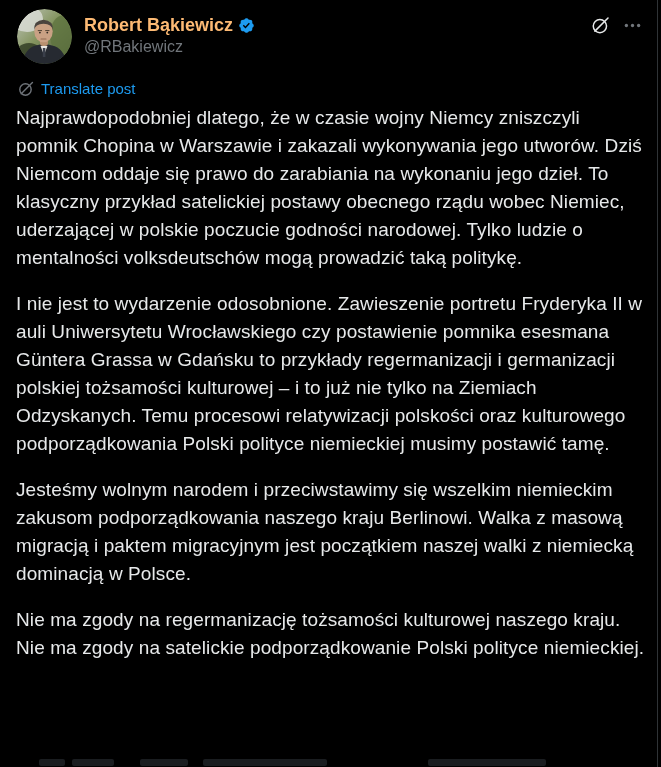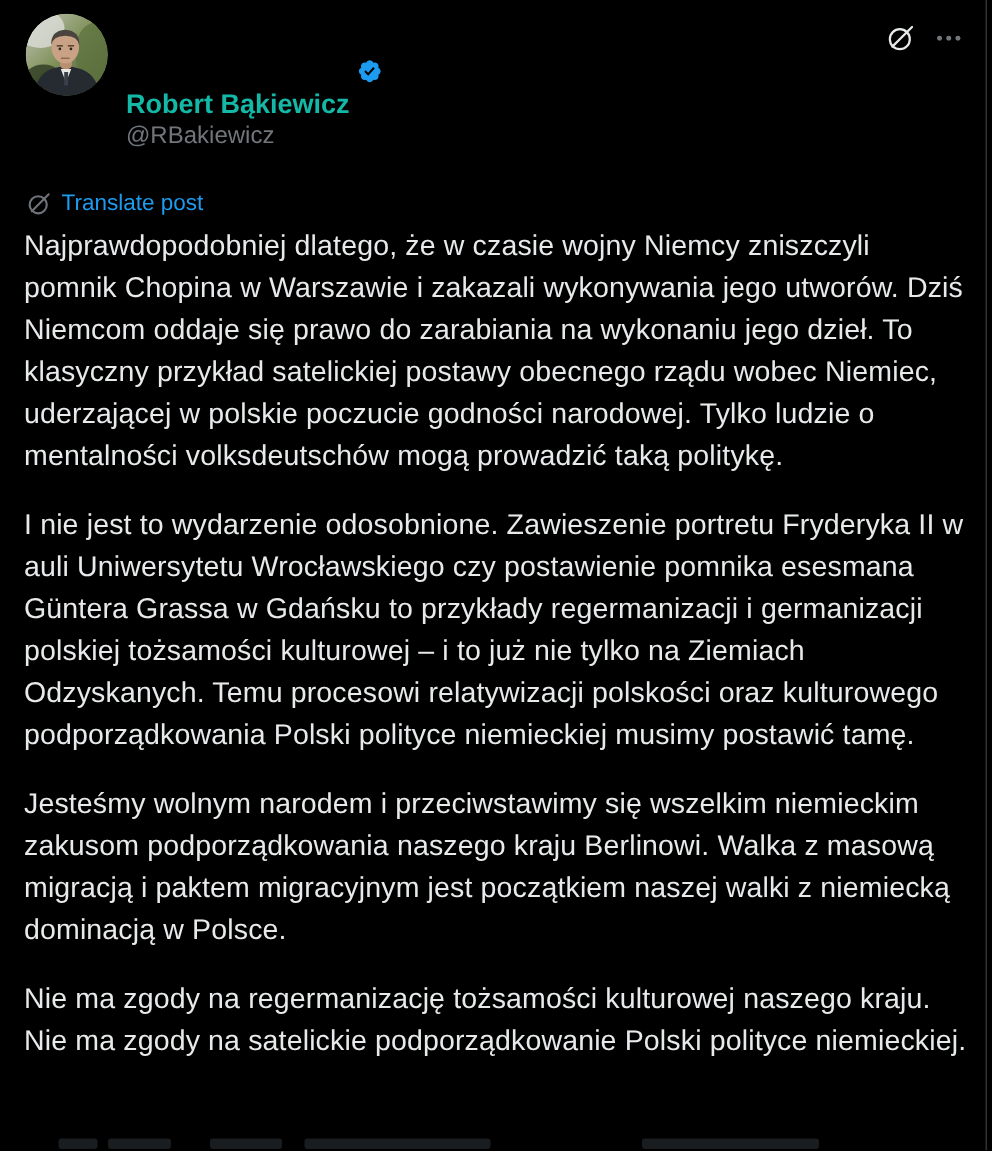--- a/index.html
+++ b/index.html
@@ -44,24 +44,23 @@
   }
   .name-row {
     display: flex;
     align-items: center;
     gap: 5px;
   }
   .display-name {
     font-size: 18px;
     line-height: 22px;
     font-weight: 700;
-    color: #14b8a6;
+    color: #fdba74;
     cursor: pointer;
     white-space: nowrap;
-    margin-top: 44px;
   }
   .verified { width: 17px; height: 17px; display: block; }
   .handle {
     font-size: 16px;
     line-height: 20px;
     color: #71767b;
     margin-top: 1px;
   }
   .header-spacer { flex: 1 1 auto; }
   .header-actions {
@@ -81,21 +80,21 @@
     justify-content: center;
   }
   .grok-glyph { width: 21px; height: 21px; color: #e7e9ea; }
   .more-glyph { width: 21px; height: 21px; color: #71767b; }
 
   
   .translate-row {
     display: flex;
     align-items: center;
     gap: 6px;
-    margin: 25px 16px 0 17px;
+    margin: 15px 16px 0 17px;
     cursor: pointer;
     width: fit-content;
   }
   .translate-glyph { width: 18px; height: 18px; color: #6e7379; }
   .translate-label {
     color: #1d9bf0;
     font-size: 15px;
     line-height: 19px;
     font-weight: 400;
   }

